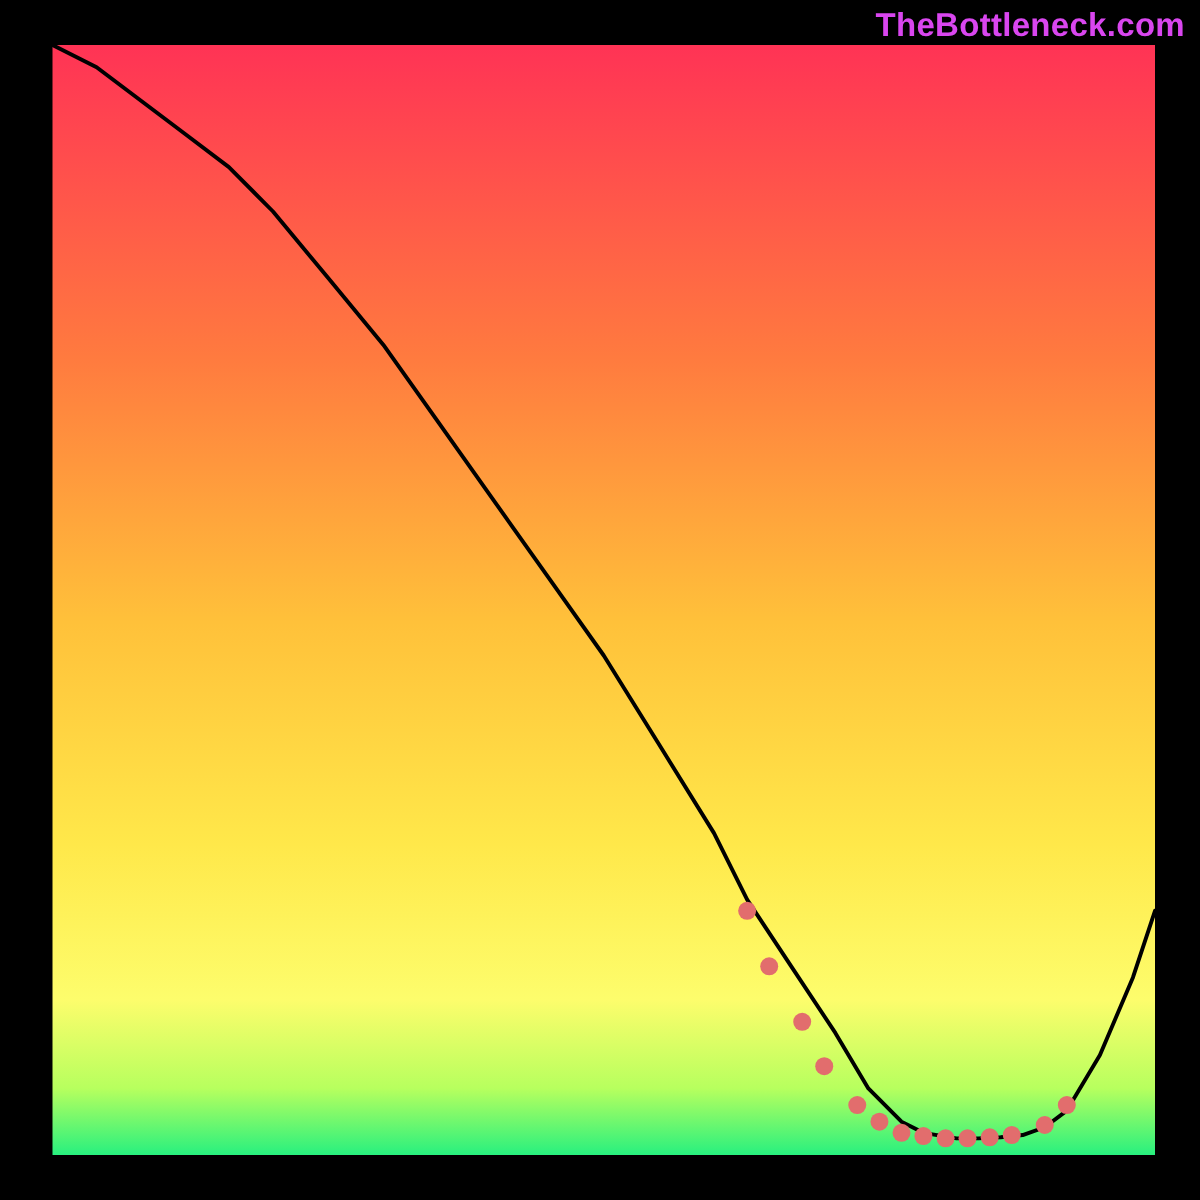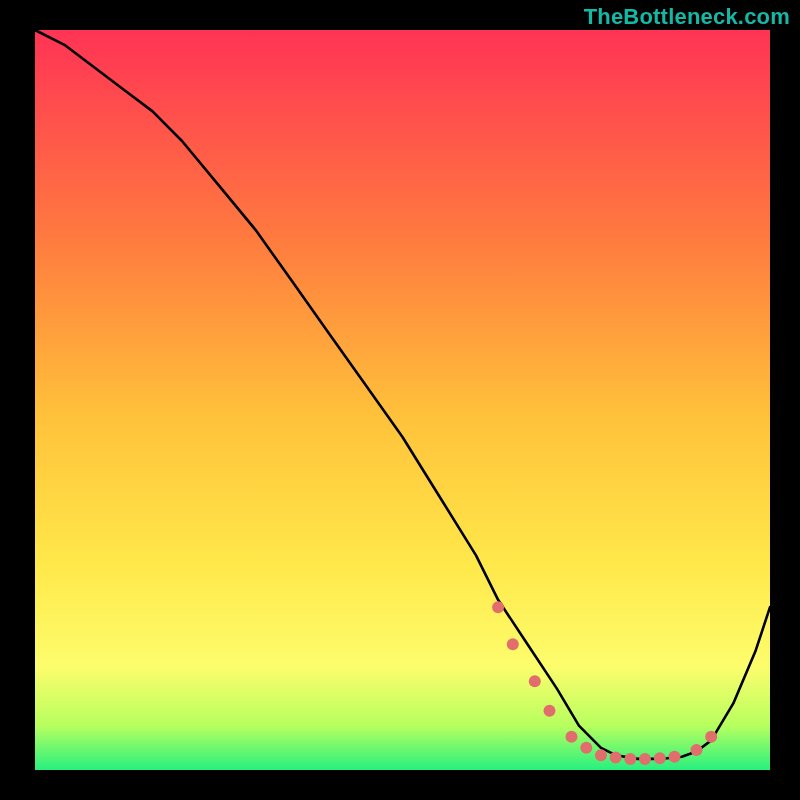--- a/index.html
+++ b/index.html
@@ -15,21 +15,21 @@
     width: 800px;
     height: 800px;
   }
   .watermark {
     position: absolute;
     top: 4px;
     right: 10px;
     font-family: Arial, Helvetica, sans-serif;
     font-size: 22px;
     font-weight: 600;
-    color: #14b8a6;
+    color: #d946ef;
     letter-spacing: 0.2px;
     user-select: none;
   }
   svg {
     display: block;
   }
 </style>
 </head>
 <body>
 <div class="stage">

